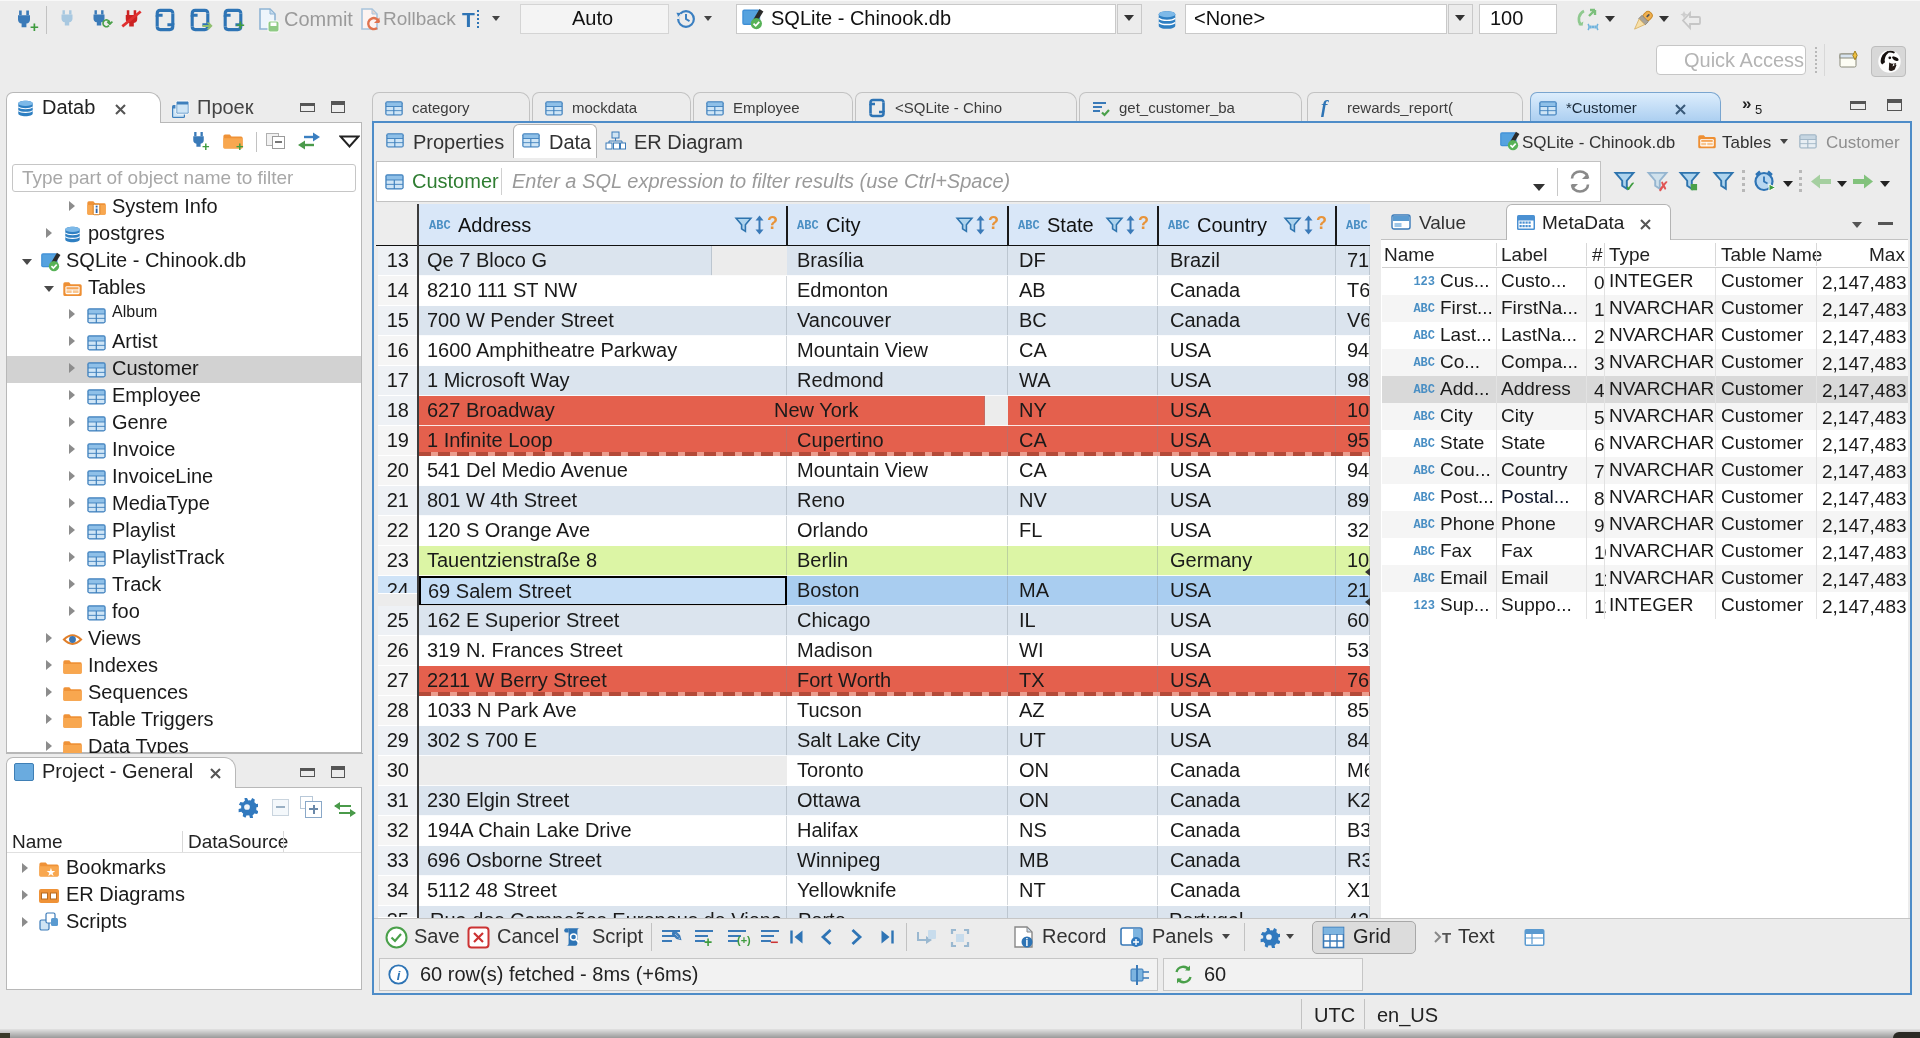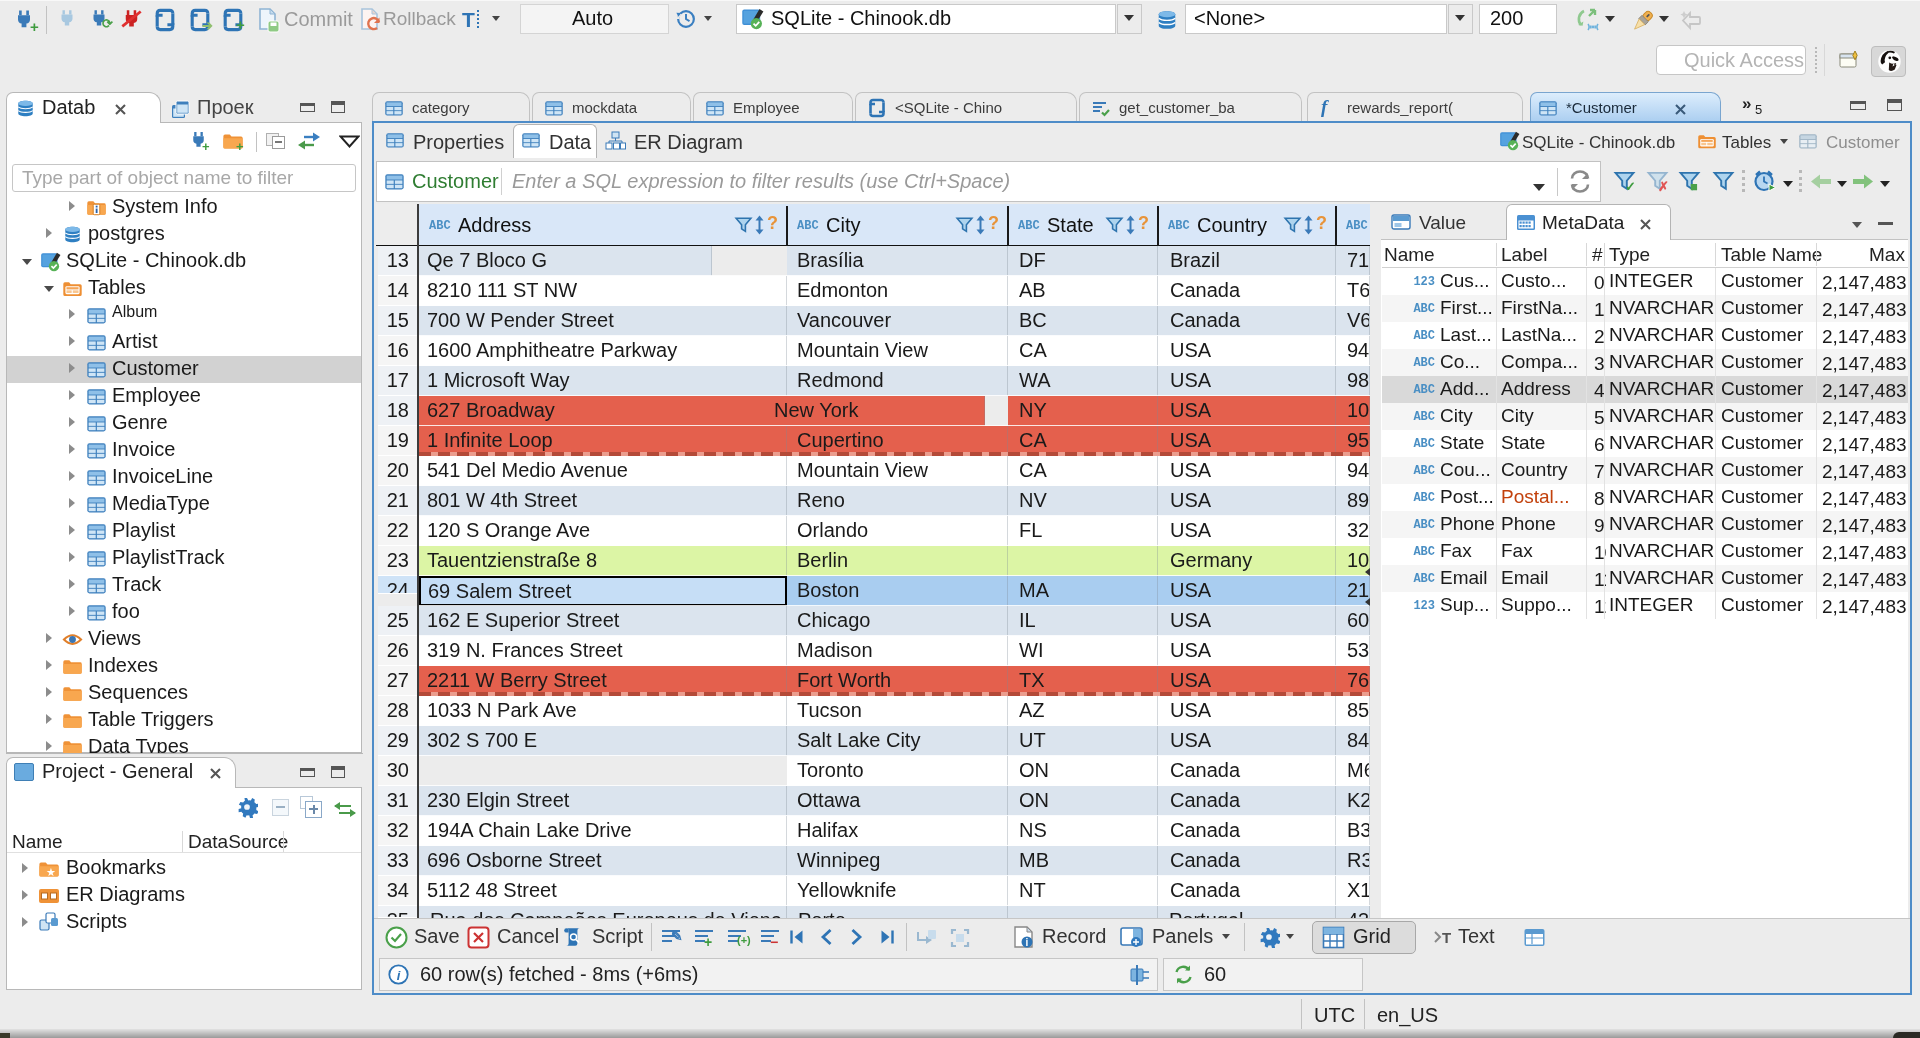--- a/index.html
+++ b/index.html
@@ -171,21 +171,21 @@
 <div class="a" style="left:1117px;top:4px;width:25px;height:30px;background:#ececec;border:1px solid #c9c9c9"></div>
 <div class="a" style="left:1124px;top:15px;width:0;height:0;border-top:6px solid #333;border-left:5px solid transparent;border-right:5px solid transparent"></div>
 <svg class="ico" style="left:1155px;top:8px" width="24" height="24">
     <use href="#db"></use>
   </svg>
 <div class="a" style="left:1185px;top:4px;width:262px;height:30px;background:#fff;border:1px solid #c9c9c9"></div>
 <div class="a" style="left:1194px;top:7px;font-size:20px;color:#111;white-space:nowrap;">&lt;None&gt;</div>
 <div class="a" style="left:1448px;top:4px;width:25px;height:30px;background:#ececec;border:1px solid #c9c9c9"></div>
 <div class="a" style="left:1455px;top:15px;width:0;height:0;border-top:6px solid #333;border-left:5px solid transparent;border-right:5px solid transparent"></div>
 <div class="a" style="left:1479px;top:4px;width:78px;height:30px;background:#fff;border:1px solid #c9c9c9"></div>
-<div class="a" style="left:1490px;top:7px;font-size:20px;color:#111;white-space:nowrap;">200</div>
+<div class="a" style="left:1490px;top:7px;font-size:20px;color:#111;white-space:nowrap;">100</div>
 <svg class="ico" style="left:1576px;top:7px" width="26" height="26">
 <path d="M8 4 a9 9 0 00-3 14" stroke="#8fc98f" stroke-width="2.6" fill="none"></path>
 <path d="M2.5 18.5 h4.5 v-4.5z" fill="#8fc98f" transform="rotate(10 5 16)"></path>
 <path d="M13 9 l6-6 M19 3 v5 M19 3 h-5" stroke="#7cbf7c" stroke-width="2.4" fill="none"></path>
 <g stroke="#6fb3dd" stroke-width="1.6" fill="none">
 <path d="M12 17 a5 5 0 010 6 M22 17 a5 5 0 000 6"></path>
 <path d="M14.5 18.5 a3 3 0 010 3 M19.5 18.5 a3 3 0 000 3"></path>
     </g>
 <circle cx="17" cy="20" r="1.4" fill="#6fb3dd"></circle>
   </svg>
@@ -854,21 +854,21 @@
 <div class="a" style="left:1405px;top:464px;width:30px;text-align:right;font-size:12px;font-weight:bold;color:#4a8fc4;font-family:Liberation Mono,monospace">ABC</div>
 <div class="a" style="left:1440px;top:459px;font-size:19px;color:#1a1a1a;white-space:nowrap;">Cou...</div>
 <div class="a" style="left:1501px;top:459px;font-size:19px;color:#1a1a1a;white-space:nowrap;">Country</div>
 <div class="a" style="left:1594px;top:461px;width:12px;overflow:hidden;font-size:19px;white-space:nowrap">7</div>
 <div class="a" style="left:1609px;top:459px;font-size:19px;color:#1a1a1a;white-space:nowrap;">NVARCHAR</div>
 <div class="a" style="left:1721px;top:459px;font-size:19px;color:#1a1a1a;white-space:nowrap;">Customer</div>
 <div class="a" style="left:1822px;top:461px;width:85px;overflow:hidden;font-size:19px;white-space:nowrap">2,147,483</div>
 <div class="a" style="left:1382px;top:484px;width:526px;height:27px;background:#ffffff"></div>
 <div class="a" style="left:1405px;top:491px;width:30px;text-align:right;font-size:12px;font-weight:bold;color:#4a8fc4;font-family:Liberation Mono,monospace">ABC</div>
 <div class="a" style="left:1440px;top:486px;font-size:19px;color:#1a1a1a;white-space:nowrap;">Post...</div>
-<div class="a" style="left:1501px;top:486px;font-size:19px;color:#c2410c;white-space:nowrap;">Postal...</div>
+<div class="a" style="left:1501px;top:486px;font-size:19px;color:#0f172a;white-space:nowrap;">Postal...</div>
 <div class="a" style="left:1594px;top:488px;width:12px;overflow:hidden;font-size:19px;white-space:nowrap">8</div>
 <div class="a" style="left:1609px;top:486px;font-size:19px;color:#1a1a1a;white-space:nowrap;">NVARCHAR</div>
 <div class="a" style="left:1721px;top:486px;font-size:19px;color:#1a1a1a;white-space:nowrap;">Customer</div>
 <div class="a" style="left:1822px;top:488px;width:85px;overflow:hidden;font-size:19px;white-space:nowrap">2,147,483</div>
 <div class="a" style="left:1382px;top:511px;width:526px;height:27px;background:#f5f5f5"></div>
 <div class="a" style="left:1405px;top:518px;width:30px;text-align:right;font-size:12px;font-weight:bold;color:#4a8fc4;font-family:Liberation Mono,monospace">ABC</div>
 <div class="a" style="left:1440px;top:513px;font-size:19px;color:#1a1a1a;white-space:nowrap;">Phone</div>
 <div class="a" style="left:1501px;top:513px;font-size:19px;color:#1a1a1a;white-space:nowrap;">Phone</div>
 <div class="a" style="left:1594px;top:515px;width:12px;overflow:hidden;font-size:19px;white-space:nowrap">9</div>
 <div class="a" style="left:1609px;top:513px;font-size:19px;color:#1a1a1a;white-space:nowrap;">NVARCHAR</div>

